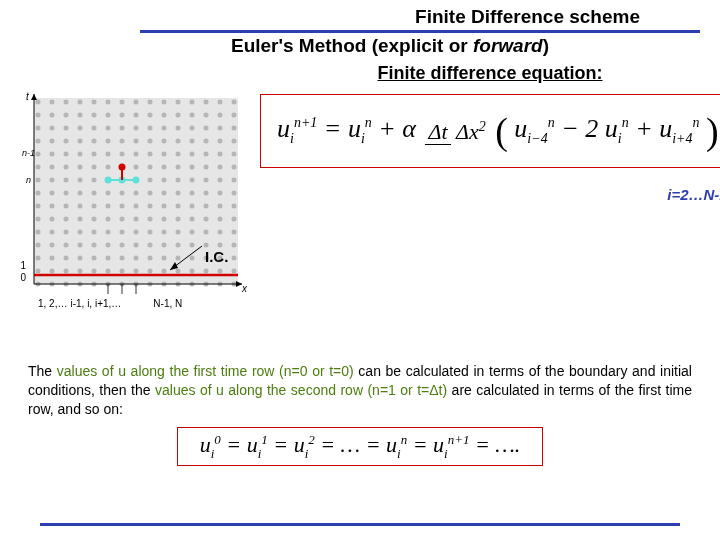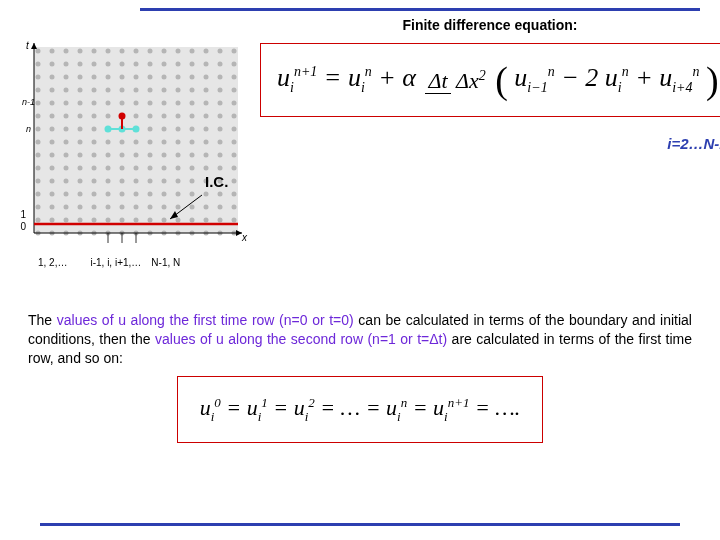--- a/index.html
+++ b/index.html
@@ -30,58 +30,59 @@
   .title2 {
     font-weight: bold;
     font-size: 19px;
     color: #000;
     text-align: center;
     padding-left: 60px;
   }
   .title2 em { font-style: italic; }
   .subheading {
     font-weight: bold;
-    font-size: 14px;
+    text-decoration: underline;
+    font-size: 18px;
     color: #000;
     text-align: center;
     margin: 6px 0 4px 260px;
   }
   .content-row {
     display: flex;
     gap: 10px;
     margin-top: 4px;
   }
   .grid-wrap {
     position: relative;
     width: 230px;
     height: 230px;
     flex: 0 0 230px;
   }
   .grid-svg { position: absolute; inset: 0; }
   .ic-label {
     position: absolute;
     left: 185px;
-    top: 136px;
+    top: 160px;
     font-weight: bold;
     font-size: 15px;
     color: #000;
   }
   .row-labels {
     position: absolute;
     left: -4px;
     top: 172px;
     font-size: 10px;
     line-height: 12px;
     text-align: right;
     width: 10px;
   }
   .col-labels {
     position: absolute;
     left: 8px;
-    top: 220px;
+    top: 210px;
     font-size: 10px;
     width: 230px;
     display: flex;
   }
   .col-labels span { white-space: nowrap; }
   .eq-col {
     flex: 1;
     position: relative;
   }
   .eq-box {
@@ -113,24 +114,24 @@
     margin: 18px 18px 0 0;
   }
   .paragraph {
     clear: both;
     margin-top: 44px;
     font-size: 14px;
     line-height: 1.35;
     text-align: justify;
     padding: 0 8px;
   }
-  .paragraph .red { color: #6d28d9; }
+  .paragraph .red { color: #4d7c0f; }
   .eq-box2 {
     border: 1px solid #c00;
-    padding: 18px 22px;
+    padding: 4px 22px;
     margin: 8px auto 0 auto;
     font-family: "Times New Roman", serif;
     font-size: 22px;
     font-style: italic;
     width: fit-content;
     white-space: nowrap;
   }
   .eq-box2 sup { font-size: 13px; vertical-align: super; }
   .eq-box2 sub { font-size: 13px; vertical-align: sub; }
   .bottom-rule {
@@ -139,21 +140,27 @@
     bottom: 14px;
     height: 3px;
     background: #2d3fb0;
   }
 </style>
 </head>
 <body>
 
 <div class="slide">
 
+  <div class="title-block">
+    <div class="title1">Finite Difference scheme</div>
+  </div>
   <div class="title-rule"></div>
+  <div class="title2">
+    <span>Euler's Method (explicit or </span><em>forward</em><span>)</span>
+  </div>
 
   <div class="subheading">Finite difference equation:</div>
 
   <div class="content-row">
 
     <div class="grid-wrap">
       <svg class="grid-svg" viewBox="0 0 230 230">
 
         <rect x="14" y="10" width="204" height="186" fill="#e6e6e6"></rect>
 
@@ -415,38 +422,38 @@
         <text x="2" y="68" font-size="9" font-style="italic">n-1</text>
         <text x="6" y="95" font-size="9" font-style="italic">n</text>
       </svg>
       <div class="ic-label">I.C.</div>
       <div class="row-labels">
         <div>1</div>
         <div>0</div>
       </div>
       <div class="col-labels">
         <span style="margin-left:10px">1, 2,…</span>
-        <span style="margin-left:23px">i-1,  i,  i+1,…</span>
-        <span style="margin-left:10px">N-1, N</span>
+        <span style="margin-left:3px">i-1,  i,  i+1,…</span>
+        <span style="margin-left:32px">N-1, N</span>
       </div>
     </div>
 
     <div class="eq-col">
       <div class="eq-box">
         <span>u</span><sub>i</sub><sup>n+1</sup>
         <span> = </span>
         <span>u</span><sub>i</sub><sup>n</sup>
         <span> + </span>
         <span>α</span>
         <span class="frac">
           <span class="num">Δt</span>
           <span><span>Δx</span><sup>2</sup></span>
         </span>
         <span style="font-size:38px;font-style:normal;vertical-align:middle">(</span>
-        <span>u</span><sub>i−1</sub><sup>n</sup>
+        <span>u</span><sub>i−4</sub><sup>n</sup>
         <span> − 2</span>
         <span>u</span><sub>i</sub><sup>n</sup>
         <span> + </span>
         <span>u</span><sub>i+4</sub><sup>n</sup>
         <span style="font-size:38px;font-style:normal;vertical-align:middle">)</span>
       </div>
       <div class="irange">i=2…N-1</div>
     </div>
 
   </div>

